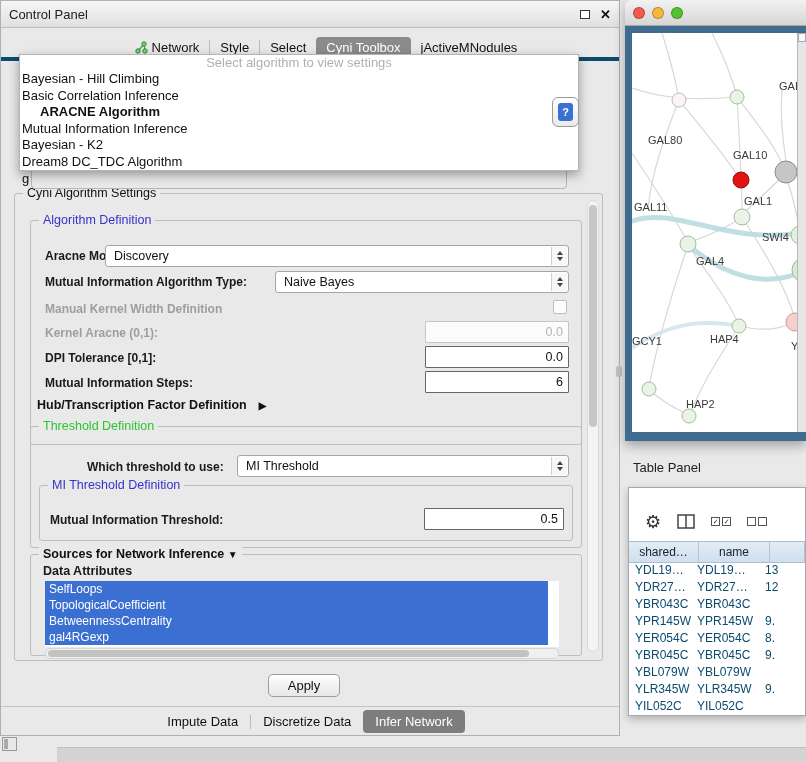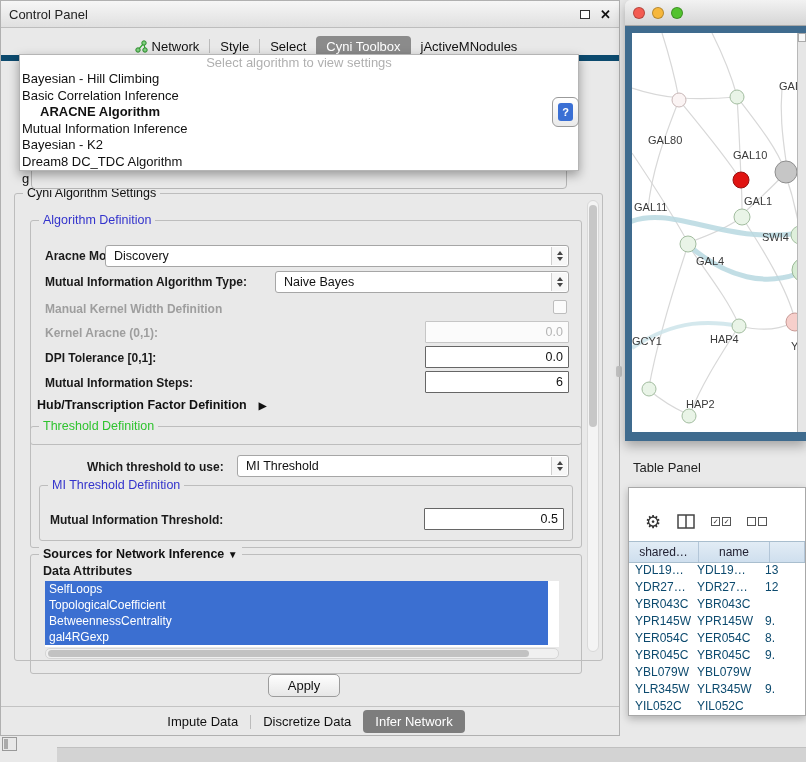--- a/index.html
+++ b/index.html
@@ -11,21 +11,21 @@
     background:#e9e9e9; border:1px solid #b0b0b0; }
   .titlebar { position:absolute; left:0; top:0; right:0; height:27px;
     background:linear-gradient(#f6f6f6,#e0e0e0); border-bottom:1px solid #bdbdbd;
     display:flex; align-items:center; padding:0 8px; }
   .titlebar .title { font-size:13px; color:#222; }
   .tb-icons { margin-left:auto; display:flex; align-items:center; gap:10px; }
   .float-ic { width:10px; height:9px; border:1.5px solid #333; display:inline-block; background:#fff; }
   .close-ic { font-size:13px; font-weight:bold; color:#111; cursor:default; line-height:1; }
 
   .tabbar { position:absolute; left:0; top:36px; right:0; height:24px;
-    border-bottom:6px solid #0c4a6e; display:flex; justify-content:center; align-items:center;padding-left:32px; }
+    border-bottom:4px solid #0c4a6e; display:flex; justify-content:center; align-items:center;padding-left:32px; }
   .tab { padding:3px 10px; font-size:13px; color:#111; display:flex; align-items:center; gap:4px; white-space:nowrap; }
   .tab.sel { background:#8b8b8b; color:#fff; border-radius:4px; }
   .tabsep { width:1px; height:14px; background:#bbb; }
 
   
   .grp { position:absolute; border:1px solid #bdbdbd; border-radius:3px; }
   .grp-lbl { position:absolute; top:-8px; left:8px; background:#e9e9e9; padding:0 4px;
     font-size:12.5px; white-space:nowrap; }
   .grp-lbl.blue { color:#3333cc; }
   .grp-lbl.green { color:#2fc32f; }
@@ -219,21 +219,21 @@
           </span>
       </div>
 
       <div class="grp" style="left:8px; top:58px; width:534px; height:56px;">
         <span class="grp-lbl blue">MI Threshold Definition</span>
         <span class="f-label" style="left:10px; top:26px;">Mutual Information Threshold:</span>
         <input class="tfield" style="left: 384px; top: 22px; width: 140px;" readonly="" value="0.5">
       </div>
     </div>
 
-    <div class="grp" style="left:15px; top:360px; width:552px; height:120px;">
+    <div class="grp" style="left:15px; top:360px; width:552px; height:102px;">
       <span class="grp-lbl black bold">
         <span>Sources for Network Inference</span>
         <span style="font-size:10px;">▼</span>
       </span>
 
       <span class="f-label" style="left:12px; top:8px; font-size:12.5px;">Data Attributes</span>
 
       <div class="attr-list" style="left:14px; top:26px; width:514px; height:66px;">
         <div class="attr-item">SelfLoops</div>
         <div class="attr-item">TopologicalCoefficient</div>

